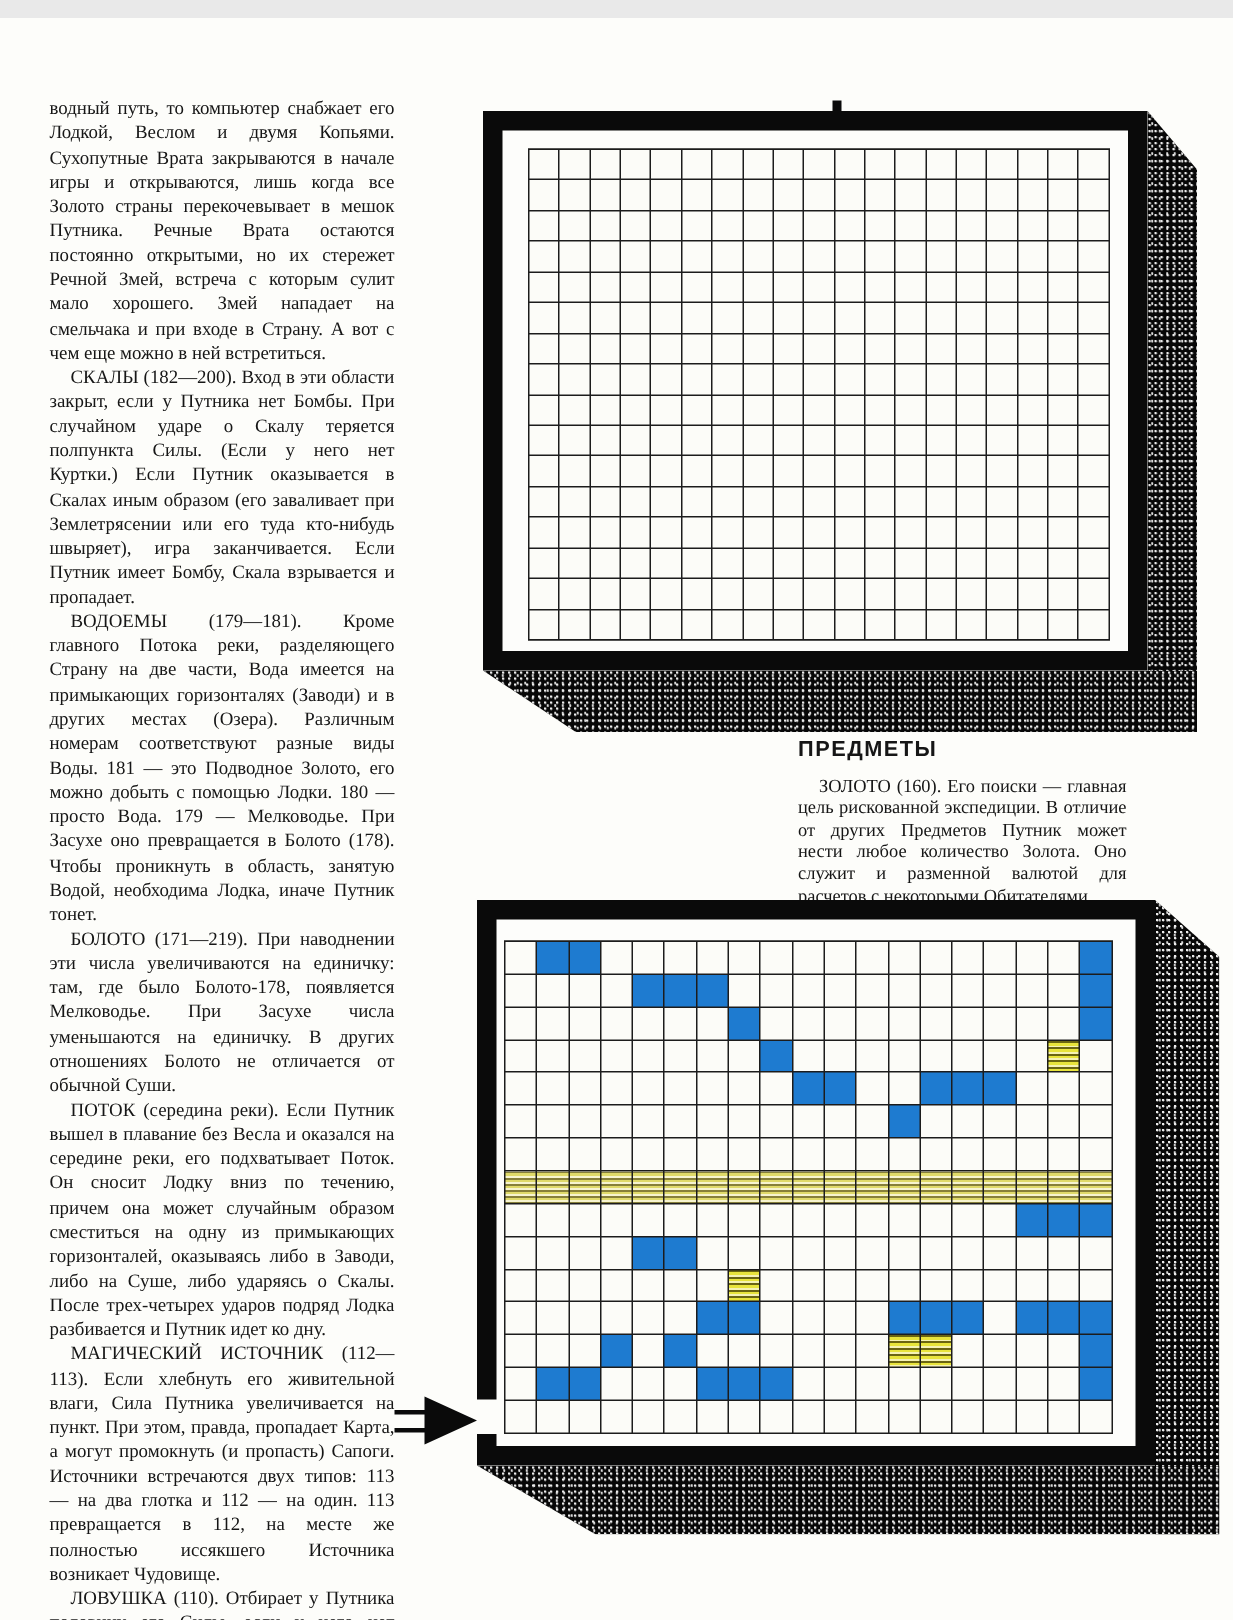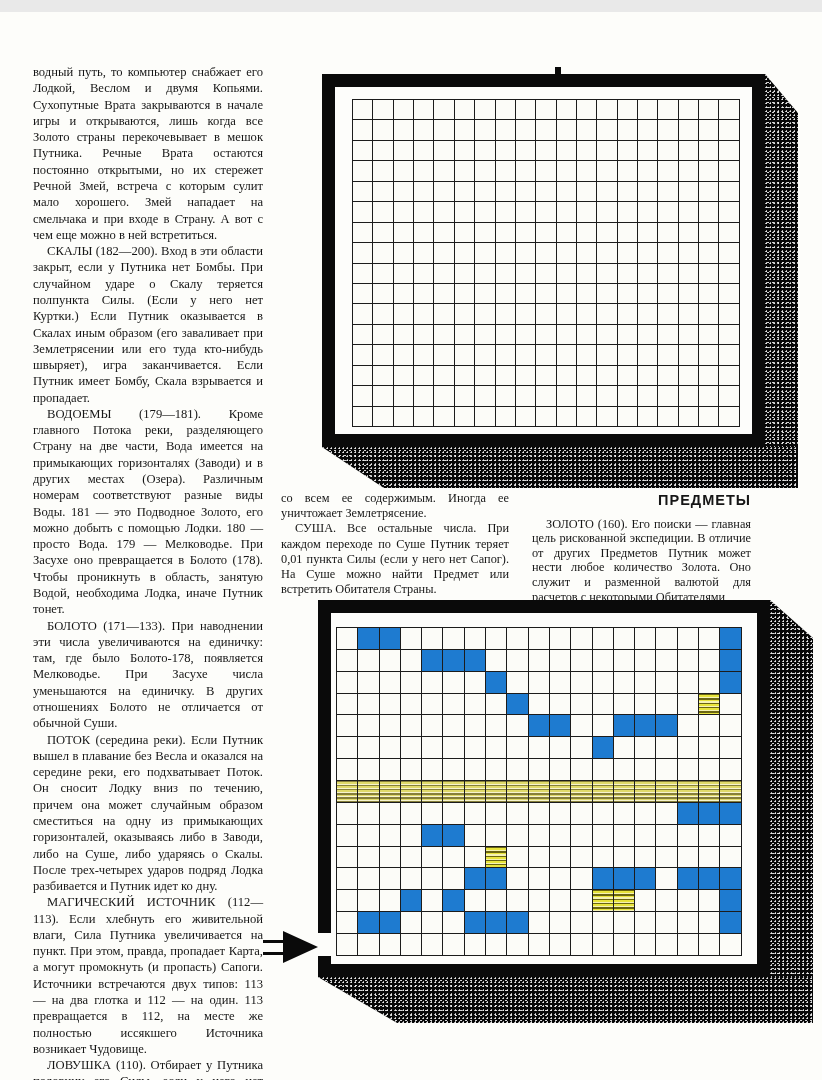--- a/index.html
+++ b/index.html
@@ -5,21 +5,21 @@
   html,body{margin:0;padding:0;background:#e9e9e9;}
   .page{position:relative;width:822px;height:1080px;background:#fdfdfa;margin:12px auto;overflow:hidden;
         font-family:"Liberation Serif", serif;color:#161616;}
   .textcol{position:absolute;text-align:justify;z-index:1;}
   .textcol p{margin:0;padding:0;}
   .col-left{left:33px;top:52px;width:230px;font-size:12.6px;line-height:16.28px;}
   .col-mid{left:281px;top:479px;width:228px;font-size:12.3px;line-height:15.2px;}
   .col-right{left:532px;top:481px;width:219px;font-size:12.3px;line-height:14.6px;}
   .indent{text-indent:14px;}
   .heading-right{font-family:"Liberation Sans", sans-serif;font-weight:bold;font-size:14.5px;
-                 letter-spacing:1px;text-align:right;margin:0 0 9px 0 !important;}
+                 letter-spacing:1px;text-align:left;margin:0 0 9px 0 !important;}
   .col-right p.body{margin-top:0;}
 
   
   .monitor{position:absolute;z-index:2;}
   .monitor-top{left:322px;top:62px;width:476px;height:414px;}
   .monitor-bottom{left:318px;top:585px;width:495px;height:426px;}
   .frame{position:absolute;background:#fdfdfb;border:13px solid #0a0a0a;box-sizing:border-box;}
   .mt-frame{left:0;top:0;width:443px;height:373px;}
   .mb-frame{left:0;top:3px;width:452px;height:377px;}
   .band{position:absolute;background-color:#070707;
@@ -59,31 +59,27 @@
 </style>
 </head>
 <body>
 
 <div class="page">
 
   <div class="textcol col-left">
     <p>водный путь, то компьютер снабжает его Лодкой, Веслом и двумя Копьями. Сухопутные Врата закрываются в начале игры и открываются, лишь когда все Золото страны перекочевывает в мешок Путника. Речные Врата остаются постоянно открытыми, но их стережет Речной Змей, встреча с которым сулит мало хорошего. Змей нападает на смельчака и при входе в Страну. А вот с чем еще можно в ней встретиться.</p>
     <p class="indent">СКАЛЫ (182—200). Вход в эти области закрыт, если у Путника нет Бомбы. При случайном ударе о Скалу теряется полпункта Силы. (Если у него нет Куртки.) Если Путник оказывается в Скалах иным образом (его заваливает при Землетрясении или его туда кто-нибудь швыряет), игра заканчивается. Если Путник имеет Бомбу, Скала взрывается и пропадает.</p>
     <p class="indent">ВОДОЕМЫ (179—181). Кроме главного Потока реки, разделяющего Страну на две части, Вода имеется на примыкающих горизонталях (Заводи) и в других местах (Озера). Различным номерам соответствуют разные виды Воды. 181 — это Подводное Золото, его можно добыть с помощью Лодки. 180 — просто Вода. 179 — Мелководье. При Засухе оно превращается в Болото (178). Чтобы проникнуть в область, занятую Водой, необходима Лодка, иначе Путник тонет.</p>
-    <p class="indent">БОЛОТО (171—133). При наводнении эти числа увеличиваются на единичку: там, где было Болото-178, появляется Мелководье. При Засухе числа уменьшаются на единичку. В других отношениях Болото не отличается от обычной Суши.</p>
+    <p class="indent">БОЛОТО (171—219). При наводнении эти числа увеличиваются на единичку: там, где было Болото-178, появляется Мелководье. При Засухе числа уменьшаются на единичку. В других отношениях Болото не отличается от обычной Суши.</p>
     <p class="indent">ПОТОК (середина реки). Если Путник вышел в плавание без Весла и оказался на середине реки, его подхватывает Поток. Он сносит Лодку вниз по течению, причем она может случайным образом сместиться на одну из примыкающих горизонталей, оказываясь либо в Заводи, либо на Суше, либо ударяясь о Скалы. После трех-четырех ударов подряд Лодка разбивается и Путник идет ко дну.</p>
     <p class="indent">МАГИЧЕСКИЙ ИСТОЧНИК (112—113). Если хлебнуть его живительной влаги, Сила Путника увеличивается на пункт. При этом, правда, пропадает Карта, а могут промокнуть (и пропасть) Сапоги. Источники встречаются двух типов: 113 — на два глотка и 112 — на один. 113 превращается в 112, на месте же полностью иссякшего Источника возникает Чудовище.</p>
     <p class="indent">ЛОВУШКА (110). Отбирает у Путника половину его Силы, если у него нет Ключа. Меч и Топор уменьшают потерю Силы. Если Ловушка обезврежена с помощью Ключа, она пропадает, а Путник получает дополнительный пункт Силы.</p>
 
   </div>
 
-  <div class="textcol col-mid">
-    <p>со всем ее содержимым. Иногда ее уничтожает Землетрясение.</p>
-    <p class="indent">СУША. Все остальные числа. При каждом переходе по Суше Путник теряет 0,01 пункта Силы (если у него нет Сапог). На Суше можно найти Предмет или встретить Обитателя Страны.</p>
-  </div>
 
   <div class="textcol col-right">
     <p class="heading-right">ПРЕДМЕТЫ</p>
     <p class="indent body">ЗОЛОТО (160). Его поиски — главная цель рискованной экспедиции. В отличие от других Предметов Путник может нести любое количество Золота. Оно служит и разменной валютой для расчетов с некоторыми Обитателями</p>
   </div>
 
   <div class="monitor monitor-top">
     <div class="band mt-band-right"></div>
     <div class="band mt-band-bottom"></div>
     <div class="frame mt-frame"></div>

